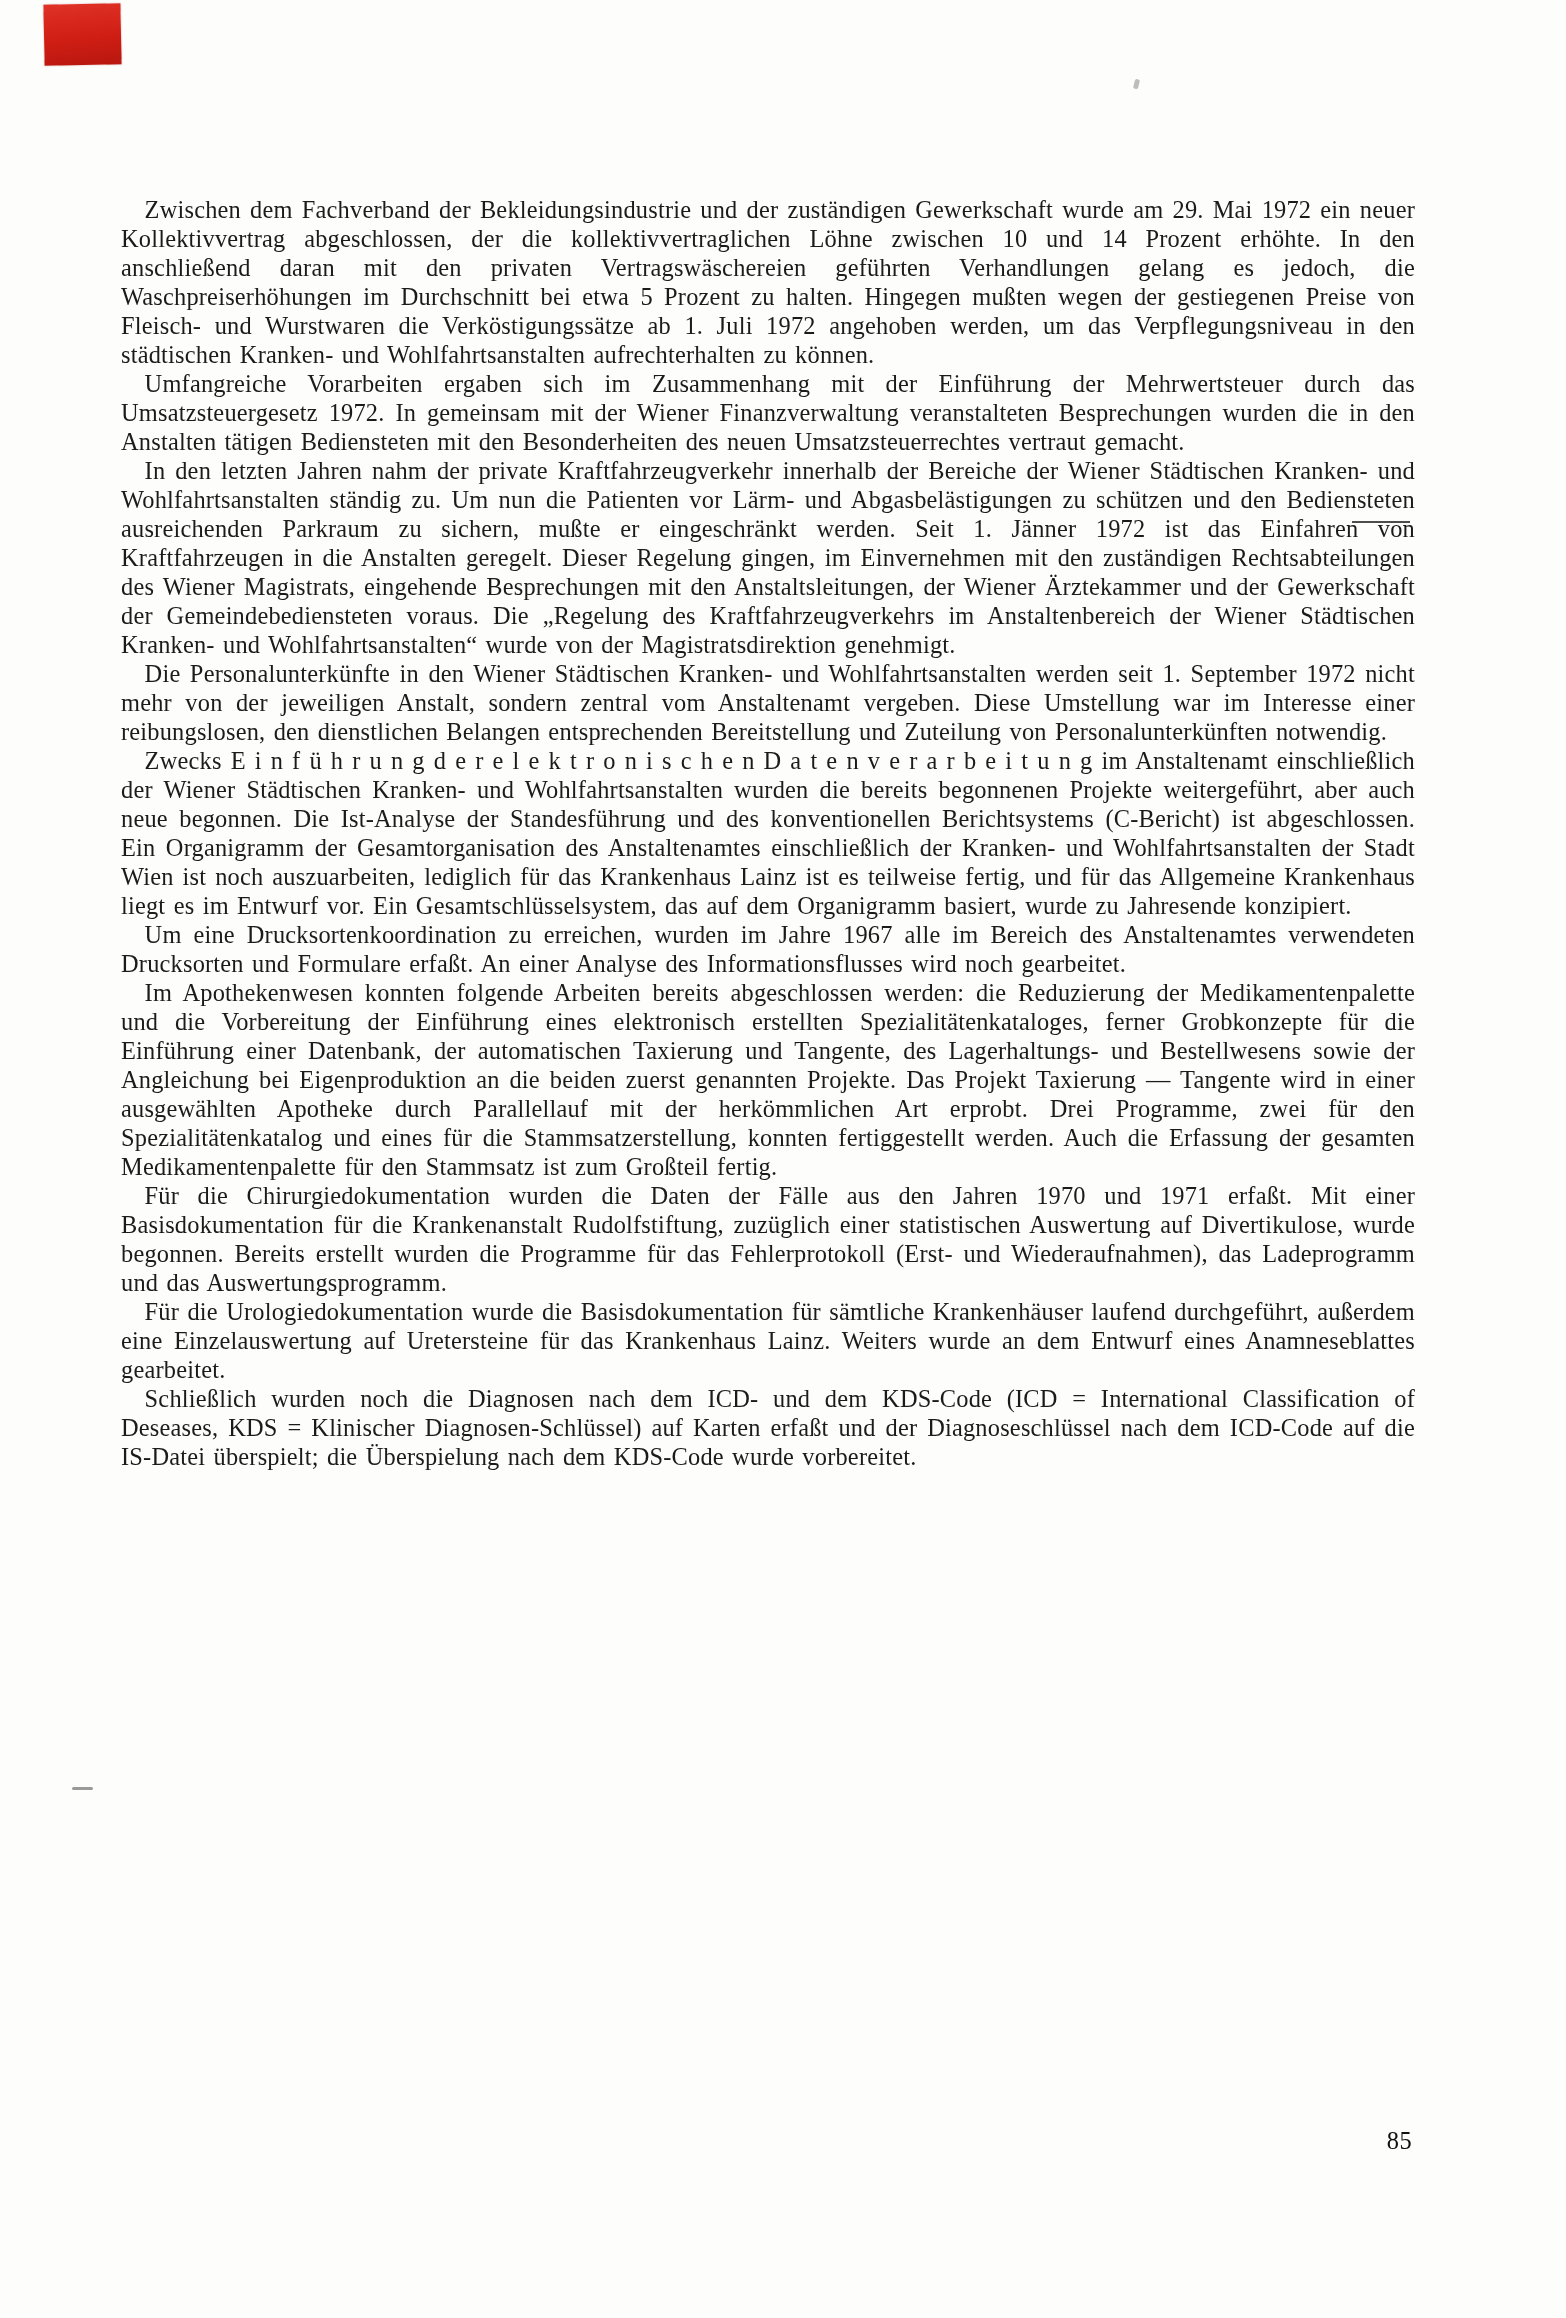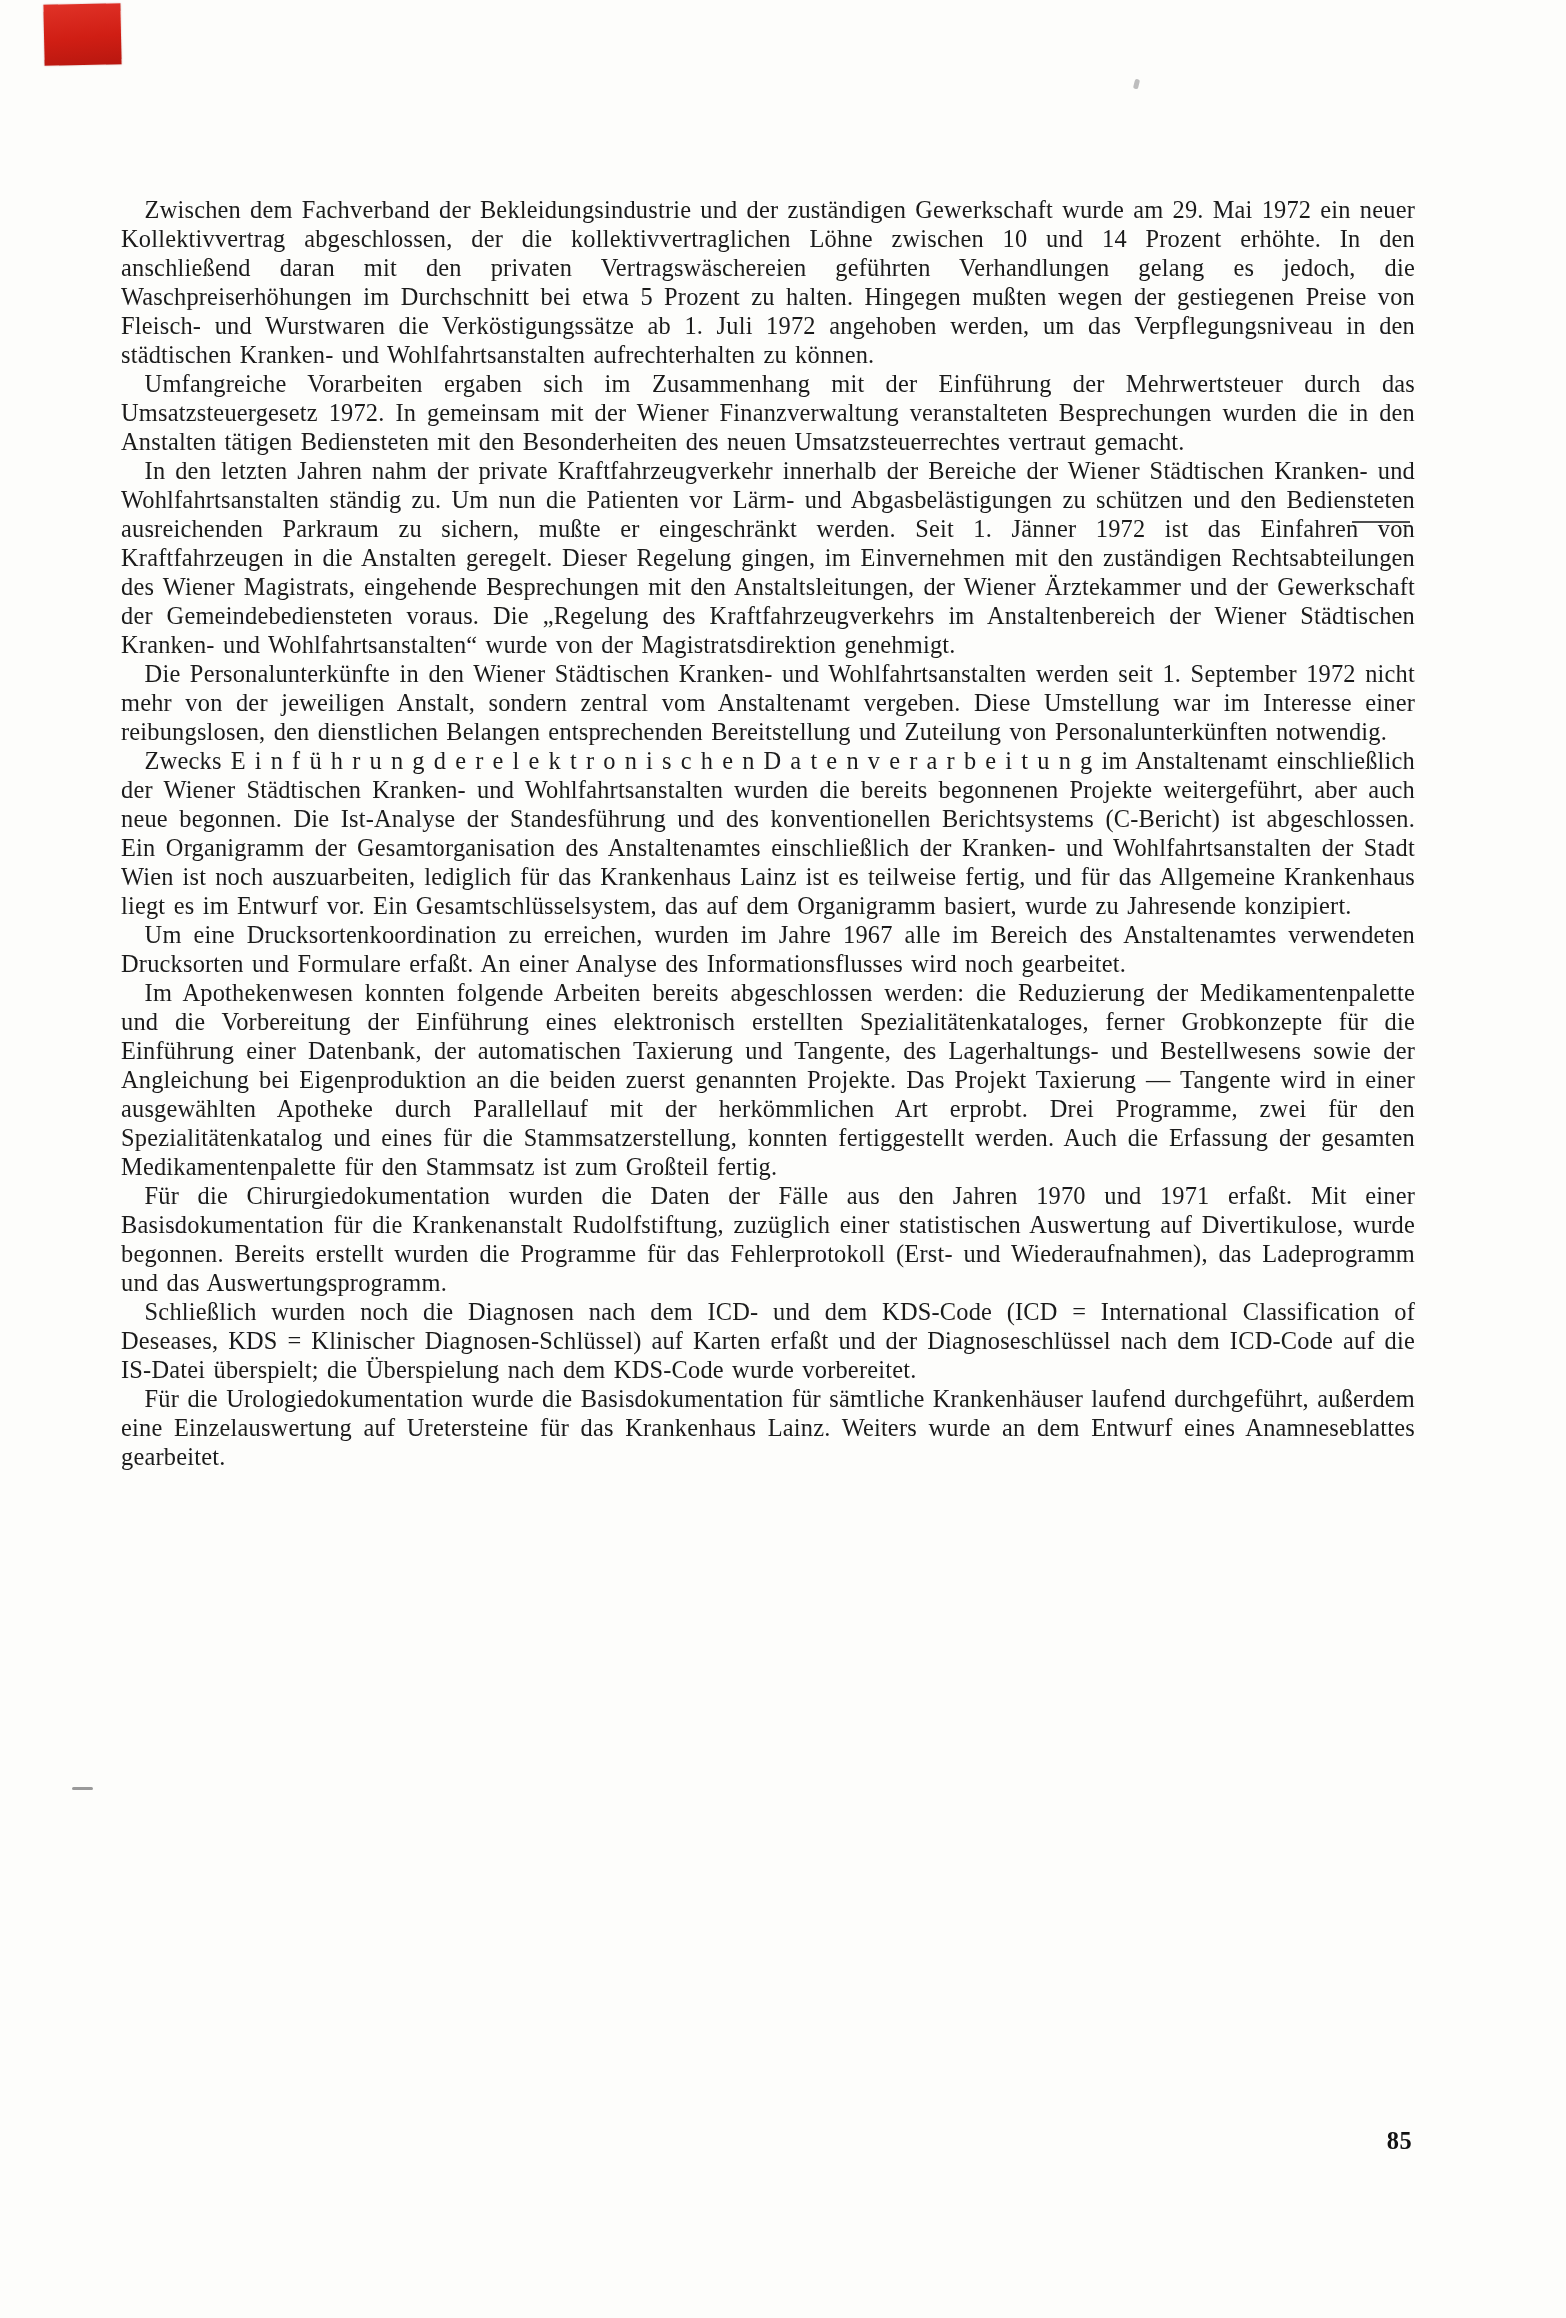--- a/index.html
+++ b/index.html
@@ -75,21 +75,21 @@
   }
   .para {
     margin: 0;
     text-indent: 23.6px;
   }
   .page-number {
     position: absolute;
     top: 2127px;
     right: 154px;
     font-size: 24.4px;
-    font-weight: 700;
+    font-weight: 400;
     letter-spacing: 0.4px;
     color: #111;
   }
 </style>
 </head>
 <body>
 
 <div class="scan-page">
 
   <div class="red-mark"></div>
@@ -99,20 +99,20 @@
 
   <main class="text-block">
     <p class="para">Zwischen dem Fachverband der Bekleidungsindustrie und der zuständigen Gewerkschaft wurde am 29. Mai 1972 ein neuer Kollektivvertrag abgeschlossen, der die kollektivvertraglichen Löhne zwischen 10 und 14 Prozent erhöhte. In den anschließend daran mit den privaten Vertragswäschereien geführten Verhandlungen gelang es jedoch, die Waschpreiserhöhungen im Durchschnitt bei etwa 5 Prozent zu halten. Hingegen mußten wegen der gestiegenen Preise von Fleisch- und Wurstwaren die Verköstigungssätze ab 1. Juli 1972 angehoben werden, um das Verpflegungsniveau in den städtischen Kranken- und Wohlfahrtsanstalten aufrechterhalten zu können.</p>
     <p class="para">Umfangreiche Vorarbeiten ergaben sich im Zusammenhang mit der Einführung der Mehrwertsteuer durch das Umsatzsteuergesetz 1972. In gemeinsam mit der Wiener Finanzverwaltung veranstalteten Besprechungen wurden die in den Anstalten tätigen Bediensteten mit den Besonderheiten des neuen Umsatzsteuerrechtes vertraut gemacht.</p>
     <p class="para">In den letzten Jahren nahm der private Kraftfahrzeugverkehr innerhalb der Bereiche der Wiener Städtischen Kranken- und Wohlfahrtsanstalten ständig zu. Um nun die Patienten vor Lärm- und Abgasbelästigungen zu schützen und den Bediensteten ausreichenden Parkraum zu sichern, mußte er eingeschränkt werden. Seit 1. Jänner 1972 ist das Einfahren von Kraftfahrzeugen in die Anstalten geregelt. Dieser Regelung gingen, im Einvernehmen mit den zuständigen Rechtsabteilungen des Wiener Magistrats, eingehende Besprechungen mit den Anstaltsleitungen, der Wiener Ärztekammer und der Gewerkschaft der Gemeindebediensteten voraus. Die „Regelung des Kraftfahrzeugverkehrs im Anstaltenbereich der Wiener Städtischen Kranken- und Wohlfahrtsanstalten“ wurde von der Magistratsdirektion genehmigt.</p>
     <p class="para">Die Personalunterkünfte in den Wiener Städtischen Kranken- und Wohlfahrtsanstalten werden seit 1. September 1972 nicht mehr von der jeweiligen Anstalt, sondern zentral vom Anstaltenamt vergeben. Diese Umstellung war im Interesse einer reibungslosen, den dienstlichen Belangen entsprechenden Bereitstellung und Zuteilung von Personalunterkünften notwendig.</p>
     <p class="para">Zwecks E i n f ü h r u n g   d e r   e l e k t r o n i s c h e n   D a t e n v e r a r b e i t u n g im Anstaltenamt einschließlich der Wiener Städtischen Kranken- und Wohlfahrtsanstalten wurden die bereits begonnenen Projekte weitergeführt, aber auch neue begonnen. Die Ist-Analyse der Standesführung und des konventionellen Berichtsystems (C-Bericht) ist abgeschlossen. Ein Organigramm der Gesamtorganisation des Anstaltenamtes einschließlich der Kranken- und Wohlfahrtsanstalten der Stadt Wien ist noch auszuarbeiten, lediglich für das Krankenhaus Lainz ist es teilweise fertig, und für das Allgemeine Krankenhaus liegt es im Entwurf vor. Ein Gesamtschlüsselsystem, das auf dem Organigramm basiert, wurde zu Jahresende konzipiert.</p>
     <p class="para">Um eine Drucksortenkoordination zu erreichen, wurden im Jahre 1967 alle im Bereich des Anstaltenamtes verwendeten Drucksorten und Formulare erfaßt. An einer Analyse des Informationsflusses wird noch gearbeitet.</p>
     <p class="para">Im Apothekenwesen konnten folgende Arbeiten bereits abgeschlossen werden: die Reduzierung der Medikamentenpalette und die Vorbereitung der Einführung eines elektronisch erstellten Spezialitätenkataloges, ferner Grobkonzepte für die Einführung einer Datenbank, der automatischen Taxierung und Tangente, des Lagerhaltungs- und Bestellwesens sowie der Angleichung bei Eigenproduktion an die beiden zuerst genannten Projekte. Das Projekt Taxierung — Tangente wird in einer ausgewählten Apotheke durch Parallellauf mit der herkömmlichen Art erprobt. Drei Programme, zwei für den Spezialitätenkatalog und eines für die Stammsatzerstellung, konnten fertiggestellt werden. Auch die Erfassung der gesamten Medikamentenpalette für den Stammsatz ist zum Großteil fertig.</p>
     <p class="para">Für die Chirurgiedokumentation wurden die Daten der Fälle aus den Jahren 1970 und 1971 erfaßt. Mit einer Basisdokumentation für die Krankenanstalt Rudolfstiftung, zuzüglich einer statistischen Auswertung auf Divertikulose, wurde begonnen. Bereits erstellt wurden die Programme für das Fehlerprotokoll (Erst- und Wiederaufnahmen), das Ladeprogramm und das Auswertungsprogramm.</p>
+    <p class="para">Für die Urologiedokumentation wurde die Basisdokumentation für sämtliche Krankenhäuser laufend durchgeführt, außerdem eine Einzelauswertung auf Uretersteine für das Krankenhaus Lainz. Weiters wurde an dem Entwurf eines Anamneseblattes gearbeitet.</p>
     <p class="para">Schließlich wurden noch die Diagnosen nach dem ICD- und dem KDS-Code (ICD = International Classification of Deseases, KDS = Klinischer Diagnosen-Schlüssel) auf Karten erfaßt und der Diagnoseschlüssel nach dem ICD-Code auf die IS-Datei überspielt; die Überspielung nach dem KDS-Code wurde vorbereitet.</p>
-    <p class="para">Für die Urologiedokumentation wurde die Basisdokumentation für sämtliche Krankenhäuser laufend durchgeführt, außerdem eine Einzelauswertung auf Uretersteine für das Krankenhaus Lainz. Weiters wurde an dem Entwurf eines Anamneseblattes gearbeitet.</p>
   </main>
 
   <div class="page-number">85</div>
 
 </div>
 
 
 </body></html>

